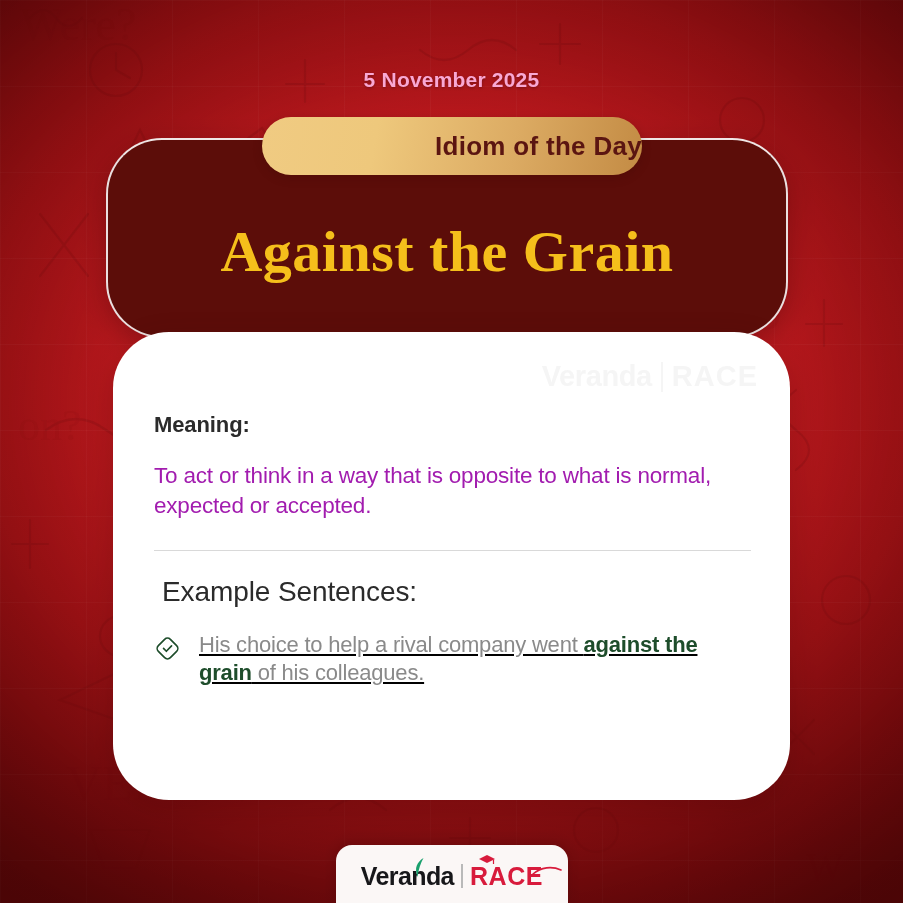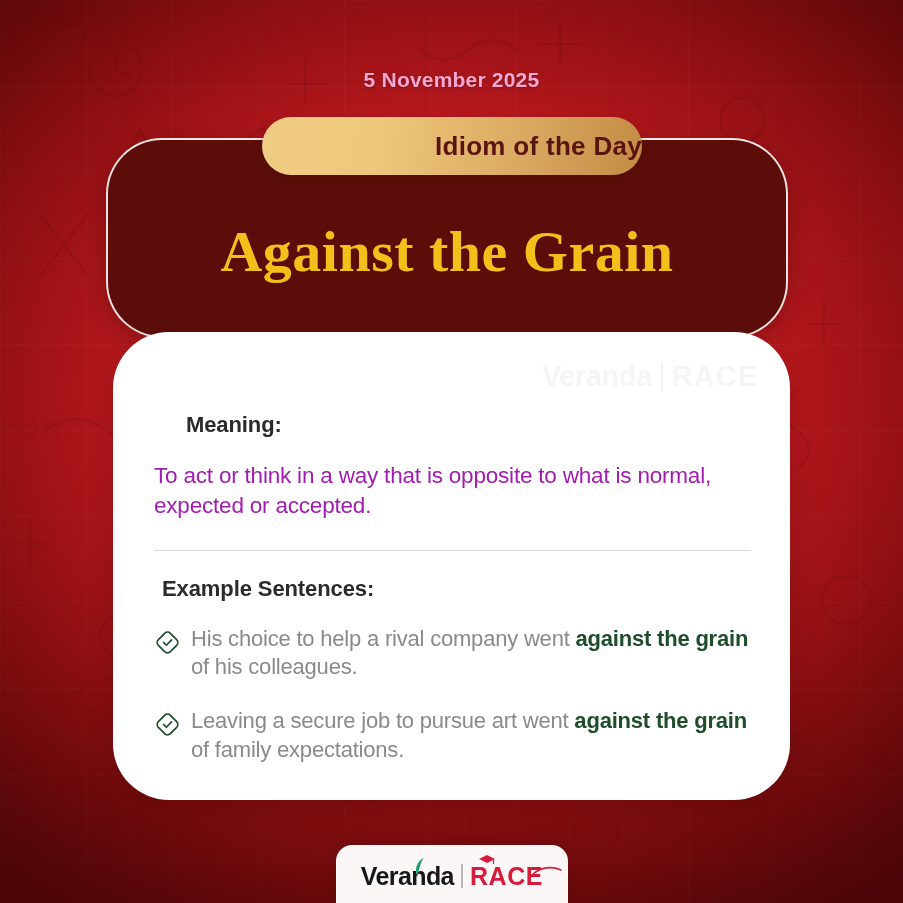--- a/index.html
+++ b/index.html
@@ -162,53 +162,53 @@
     letter-spacing: 1px;
   }
 
   .card-inner { position: absolute; left: 41px; top: 80px; width: 600px; }
 
   .meaning-head {
     color: #2b2b2b;
     font-size: 22px;
     font-weight: bold;
     letter-spacing: -.1px;
-    margin-left: 32px;
   }
   .meaning-body {
     margin-top: 23px;
     color: #a21caf;
     font-size: 22.5px;
     line-height: 1.33;
     letter-spacing: -.2px;
   }
 
   .divider {
     margin-top: 29px;
     height: 1px;
     background: #d9d9d9;
     width: 597px;
   }
 
   .example-head {
     margin-top: 25px;
     margin-left: 8px;
     color: #2b2b2b;
-    font-size: 22px;
-    font-weight: bold;
+    font-size: 28px;
+    font-weight: normal;
     letter-spacing: -.1px;
   }
 
   .ex-list { margin-top: 23px; }
 
   .ex-item {
     display: flex;
     align-items: flex-start;
-    gap: 10px;
+    gap: 18px;
     margin-bottom: 25px;
+    text-decoration: underline;
   }
 
   .tick {
     flex: 0 0 auto;
     width: 27px;
     height: 27px;
     margin-top: 4px;
   }
 
   .ex-text {
@@ -338,29 +338,20 @@
         <div class="ex-item">
           <svg class="tick" viewBox="0 0 28 28">
             <rect x="5.2" y="5.2" width="17.6" height="17.6" rx="4.2" transform="rotate(45 14 14)" fill="none" stroke="#1e4d2b" stroke-width="1.7"></rect>
             <path d="M9.9 13.9 l2.9 3 l5.4 -5.6" fill="none" stroke="#1e4d2b" stroke-width="1.7" stroke-linecap="round" stroke-linejoin="round"></path>
           </svg>
           <div class="ex-text">
             <span>His choice to help a rival company went </span><b>against the grain</b><span> of his colleagues.</span>
           </div>
         </div>
 
-        <div class="ex-item">
-          <svg class="tick" viewBox="0 0 28 28">
-            <rect x="5.2" y="5.2" width="17.6" height="17.6" rx="4.2" transform="rotate(45 14 14)" fill="none" stroke="#1e4d2b" stroke-width="1.7"></rect>
-            <path d="M9.9 13.9 l2.9 3 l5.4 -5.6" fill="none" stroke="#1e4d2b" stroke-width="1.7" stroke-linecap="round" stroke-linejoin="round"></path>
-          </svg>
-          <div class="ex-text">
-            <span>Leaving a secure job to pursue art went </span><b>against the grain</b><span> of family expectations.</span>
-          </div>
-        </div>
 
       </div>
     </div>
   </div>
 
   <div class="logo-bar">
     <div class="logo-inner">
       <span class="lg-veranda">Veranda</span>
       <span class="lg-sep"></span>
       <span class="lg-race">RACE</span>

